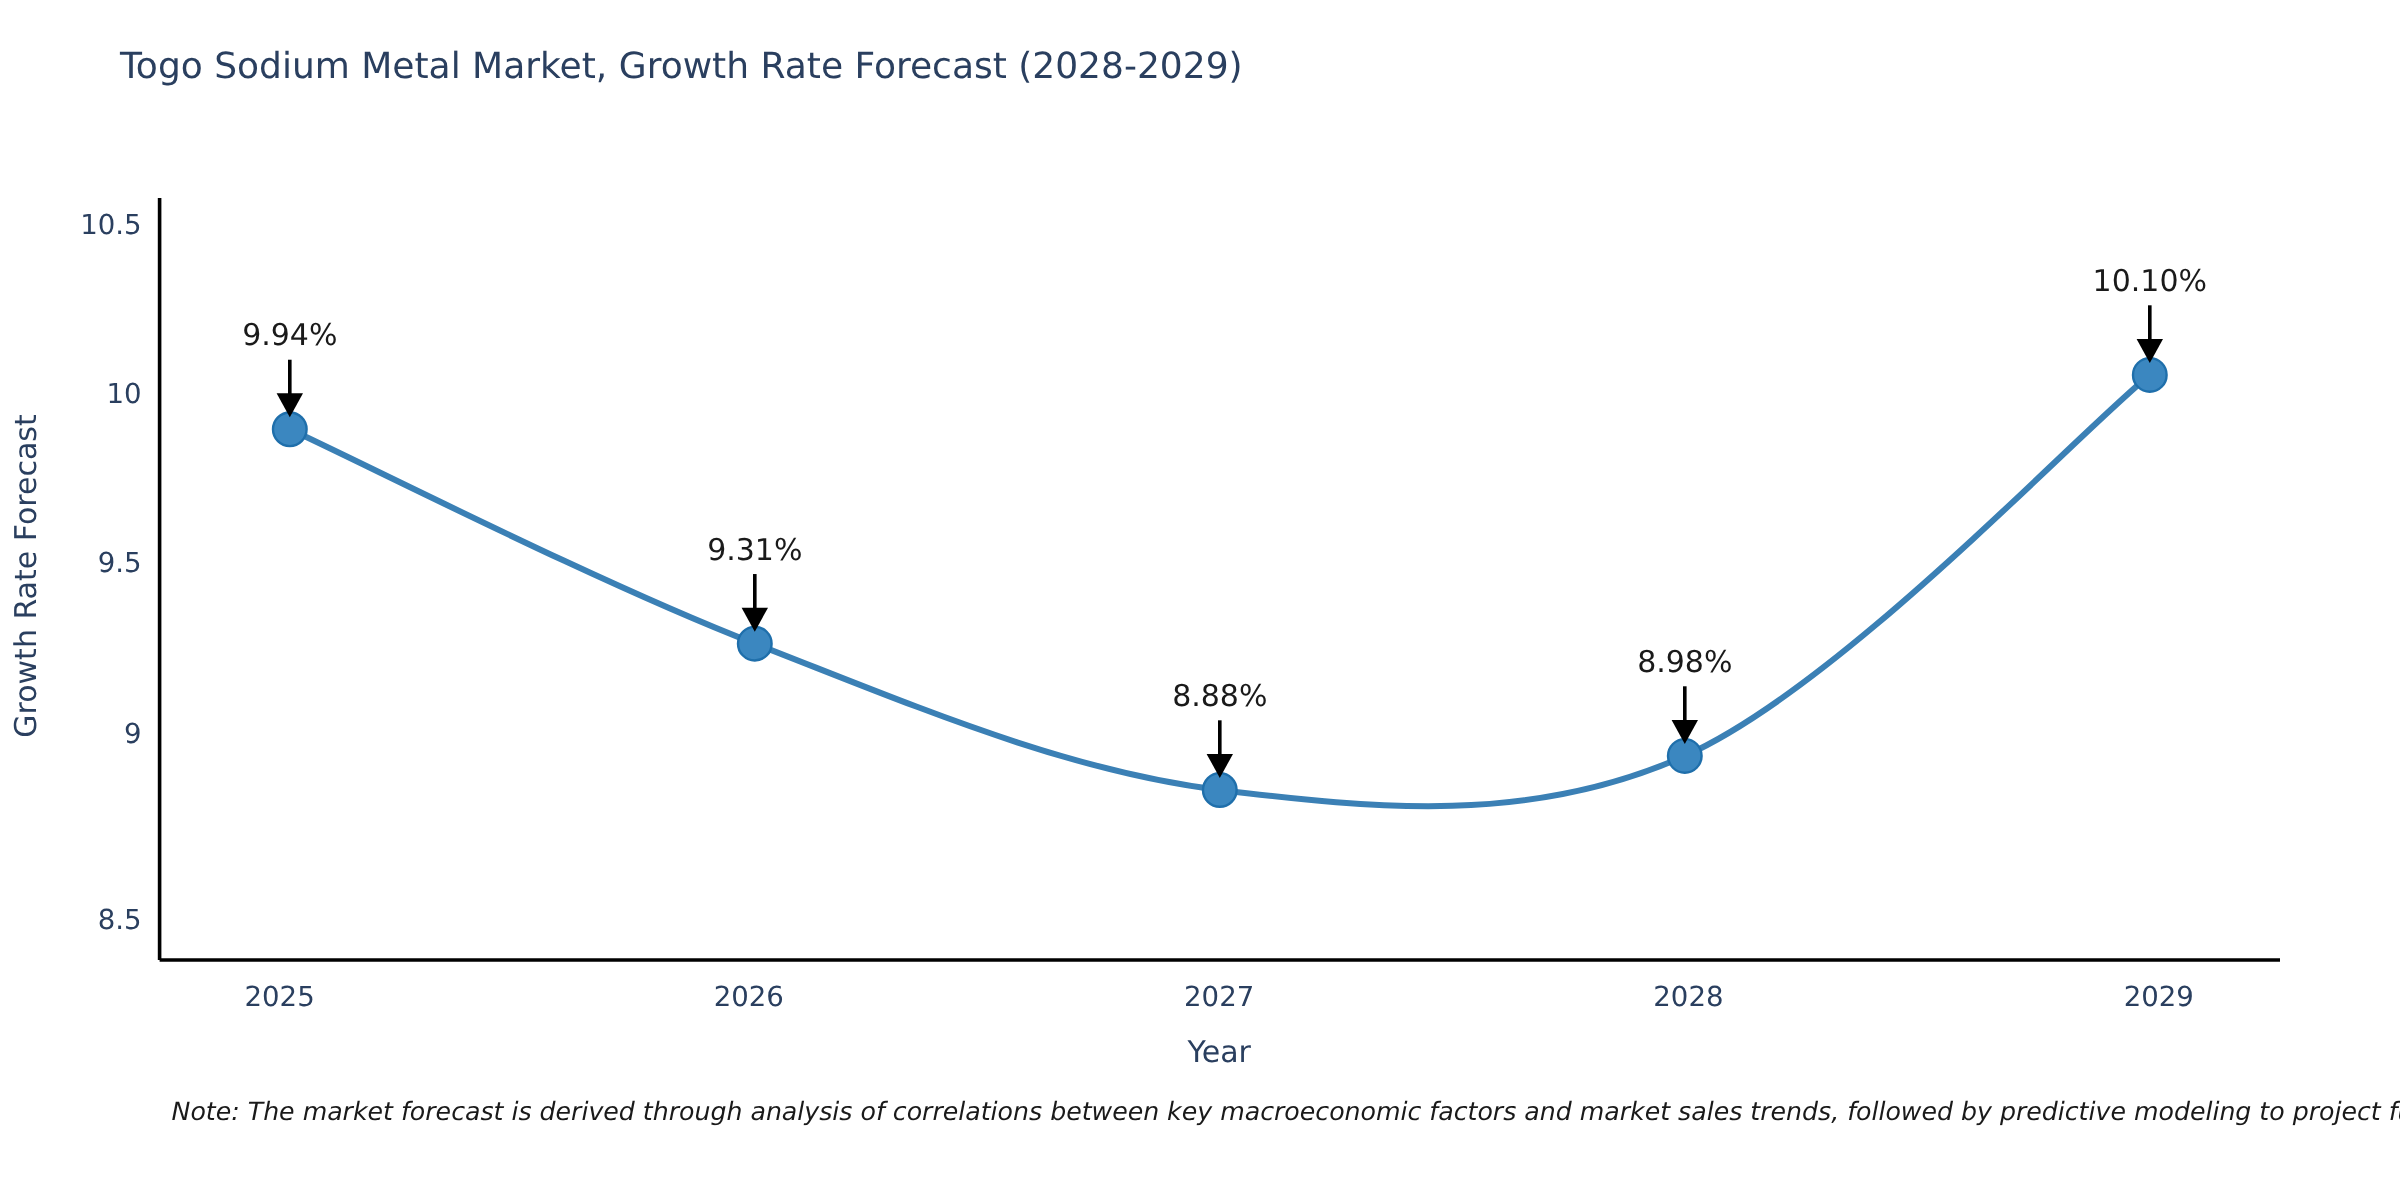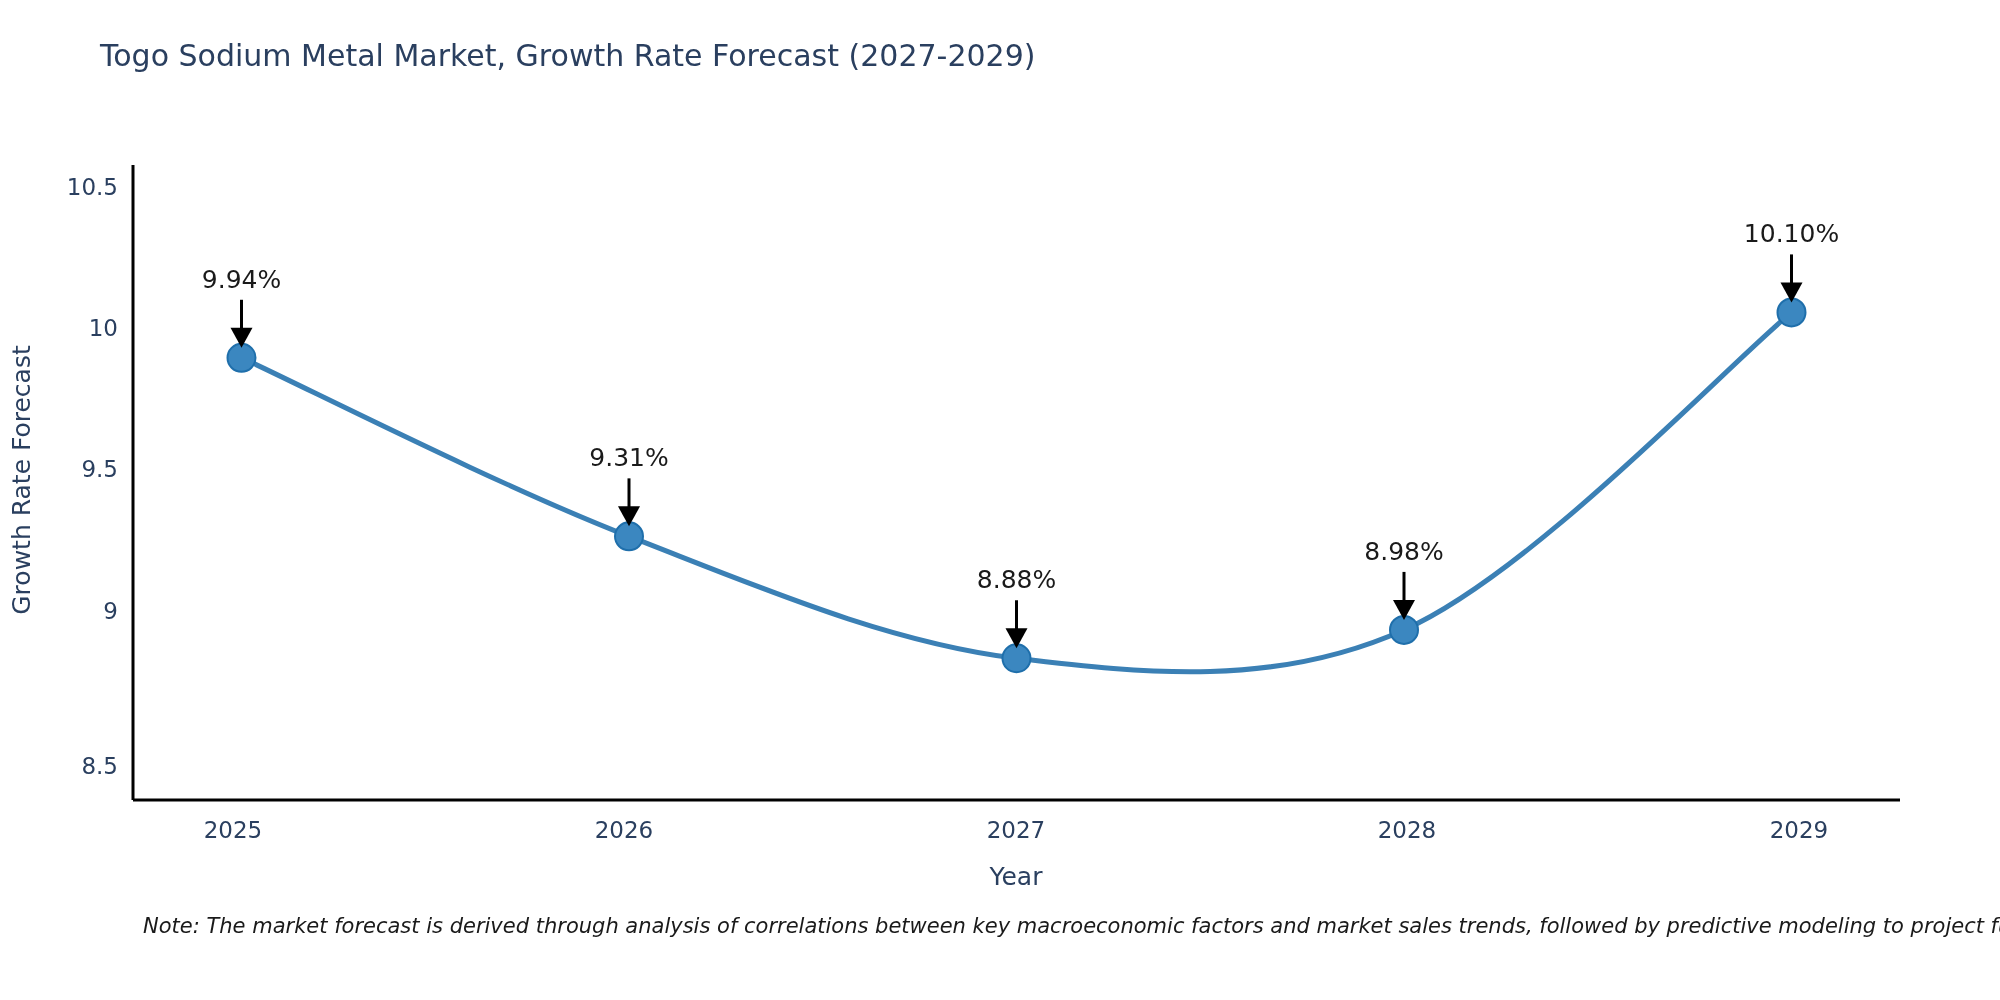--- a/index.html
+++ b/index.html
@@ -64,21 +64,21 @@
     white-space: nowrap;
     overflow: hidden;
     width: 1857px;
   }
 </style>
 </head>
 <body>
 
 <div id="figure">
 
-  <div id="chart-title">Togo Sodium Metal Market, Growth Rate Forecast (2027-2029)</div>
+  <div id="chart-title">Togo Sodium Metal Market, Growth Rate Forecast (2028-2029)</div>
 
   <svg id="plot-svg" width="2000" height="1000">
 
     <line x1="133" y1="165" x2="133" y2="800" stroke="#000000" stroke-width="3"></line>
     <line x1="133" y1="800" x2="1900" y2="800" stroke="#000000" stroke-width="3"></line>
 
     <text class="tick-label y-tick-label" x="118" y="195">10.5</text>
     <text class="tick-label y-tick-label" x="118" y="336">10</text>
     <text class="tick-label y-tick-label" x="118" y="477">9.5</text>
     <text class="tick-label y-tick-label" x="118" y="619">9</text>

